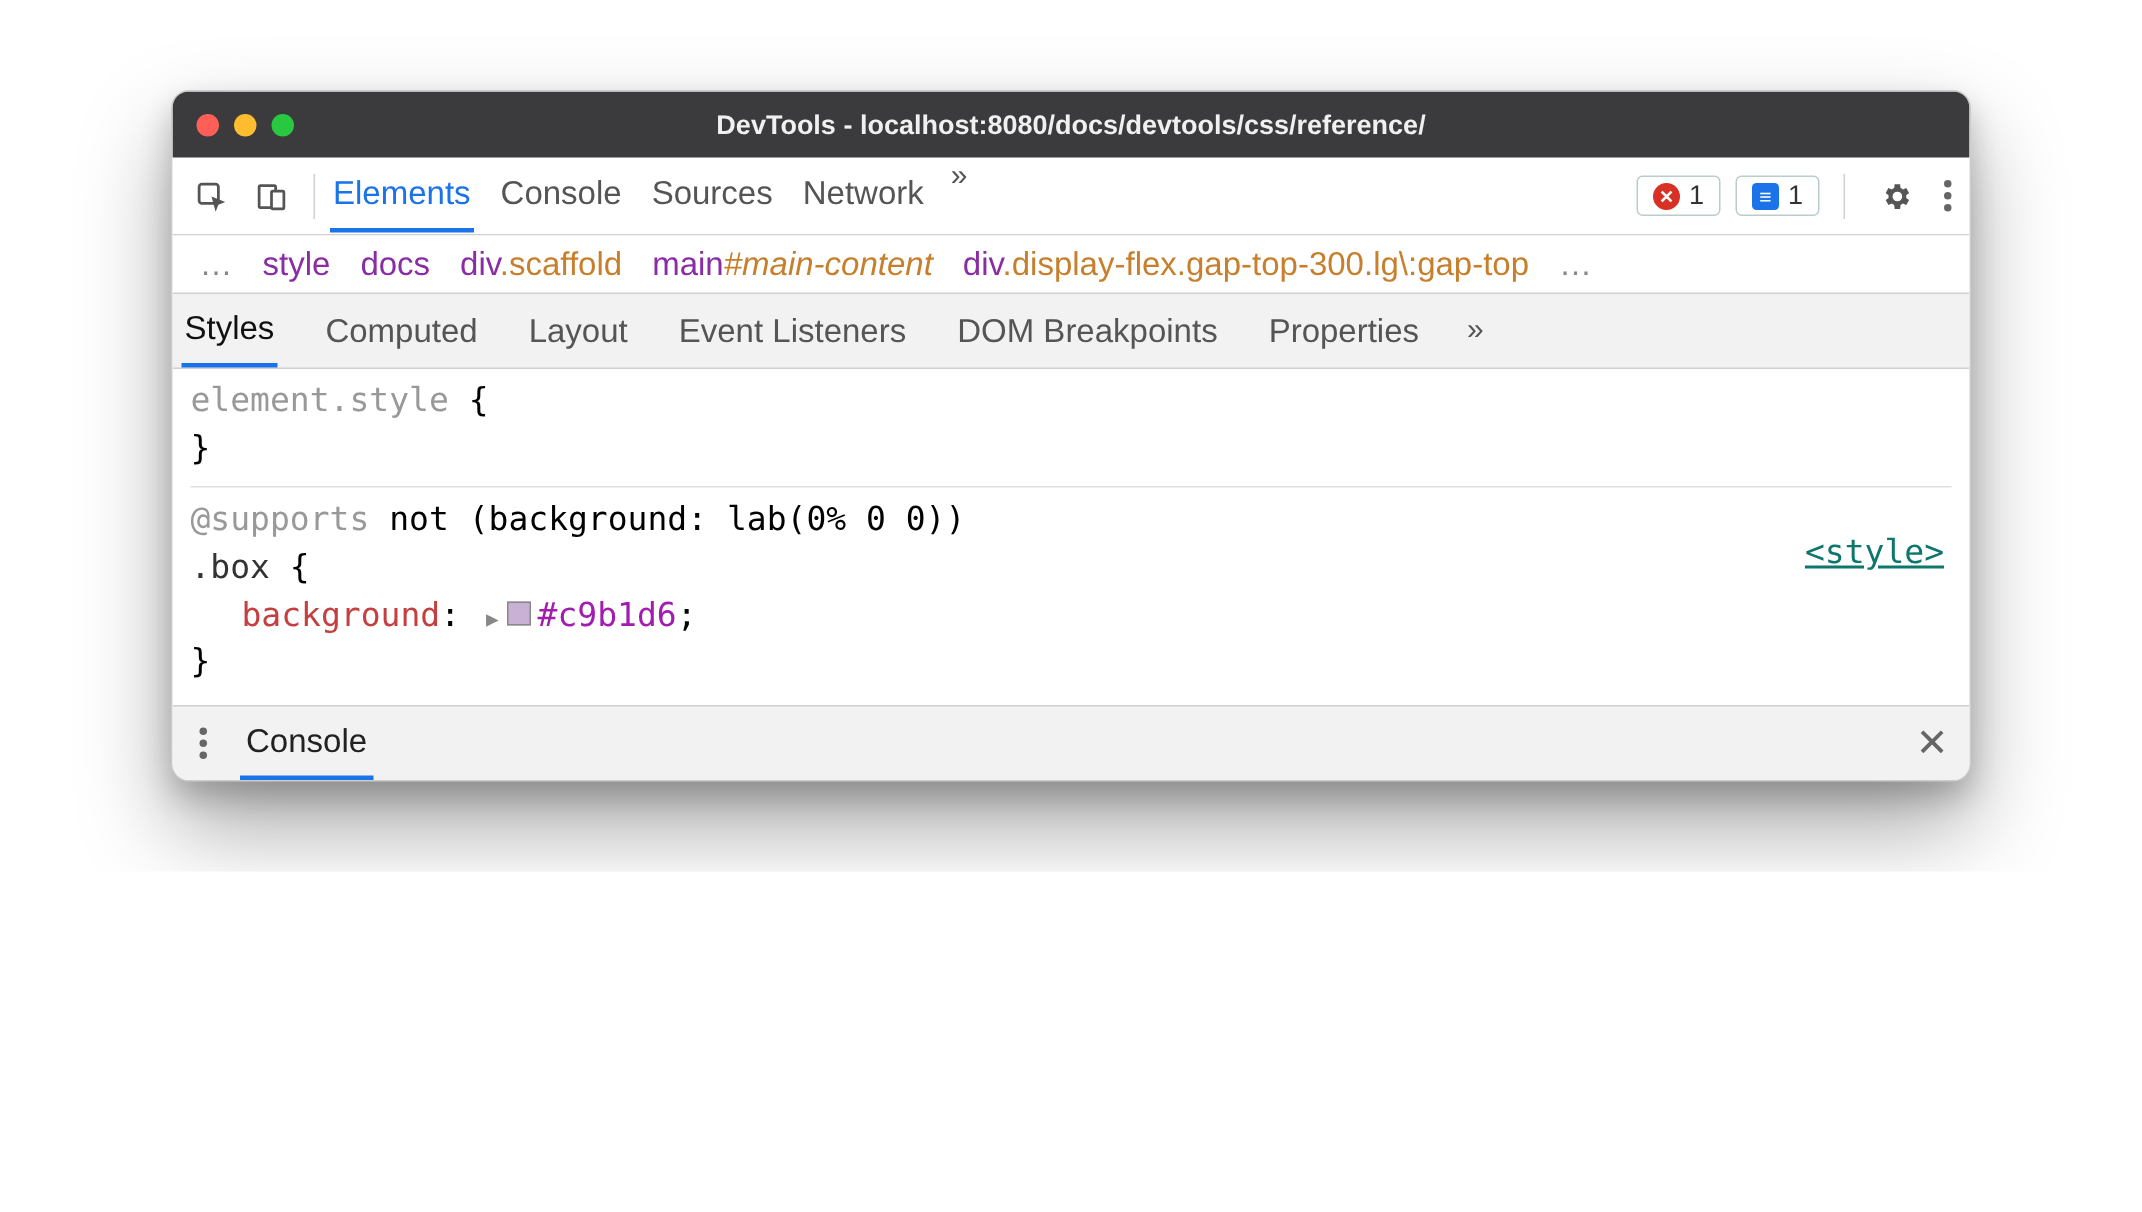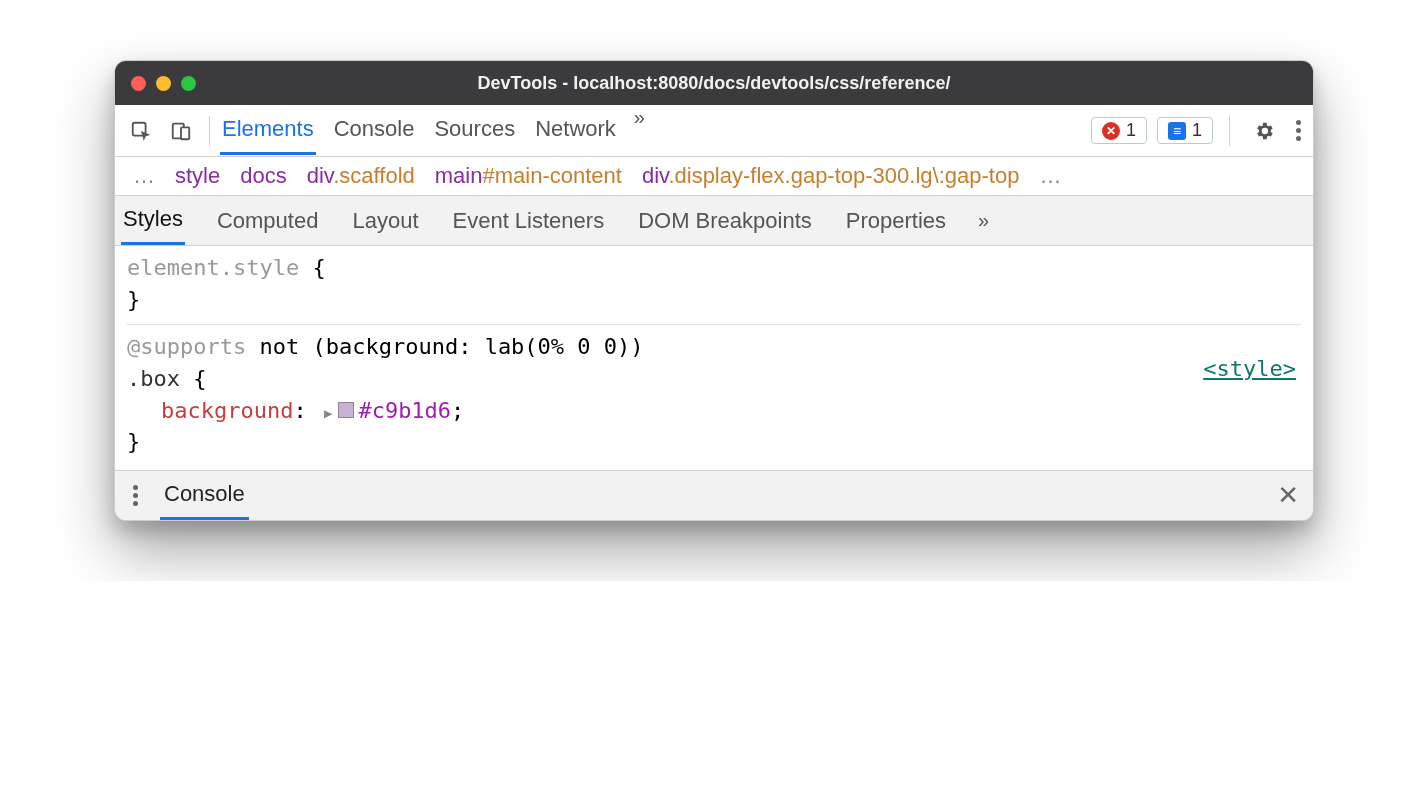--- a/index.html
+++ b/index.html
@@ -66,21 +66,21 @@
   .badge.info .dot { width:18px;height:18px;border-radius:3px;background:#1a73e8;display:flex;align-items:center;justify-content:center;color:#fff;font-size:14px;}
 
   .breadcrumb {
     display:flex; align-items:center; gap:20px;
     padding: 6px 18px; font-size:22px; border-bottom:1px solid #d0d0d0;
     background:#fff; overflow:hidden; white-space:nowrap;
   }
   .bc-ell { color:#888; }
   .bc-tag { color:#8a2da5; cursor:pointer; }
   .bc-tag .cls { color:#c77f2c; }
-  .bc-tag .id { color:#c77f2c; }
+  .bc-tag .id { color:#c77f2c;font-style:italic; }
 
   .subtabs {
     display:flex; align-items:center; gap:30px;
     padding: 0 6px; font-size:22px; border-bottom:1px solid #d0d0d0;
     background:#f2f2f2; color:#555;
   }
   .subtab { padding:10px 2px; cursor:pointer; }
   .subtab.active { color:#111; border-bottom:3px solid #1a73e8; font-weight:500;}
 
   .filterbar {

